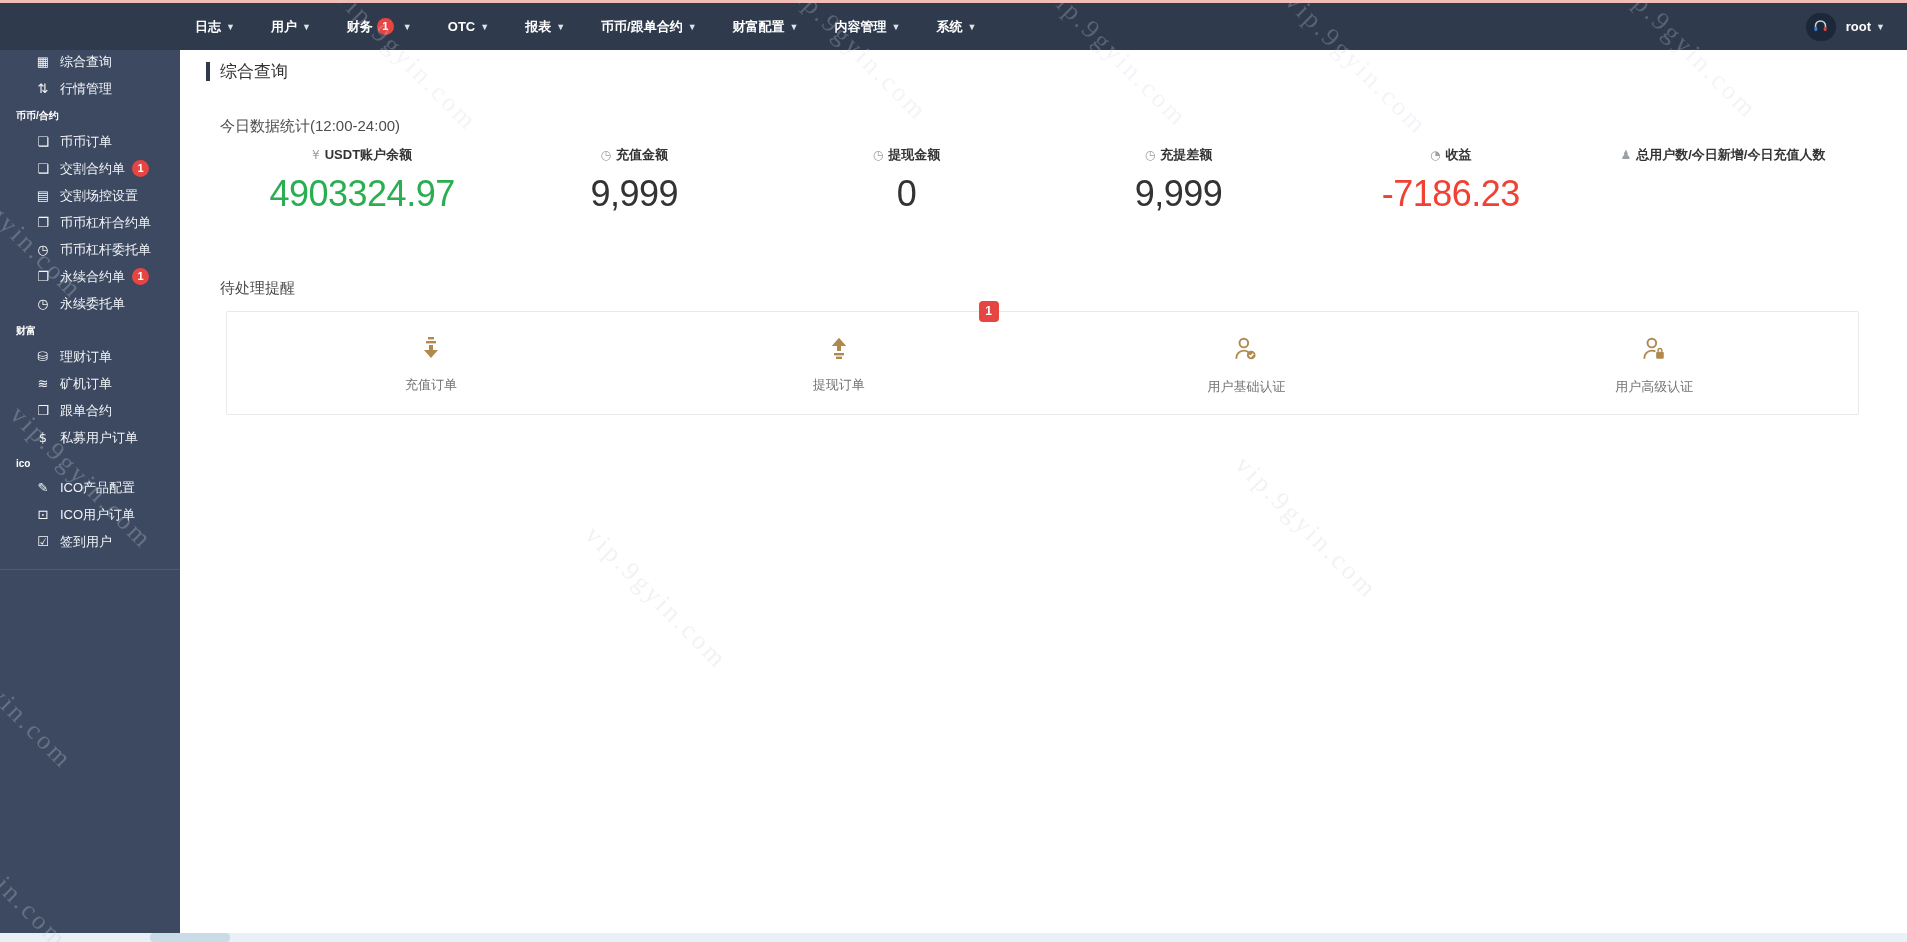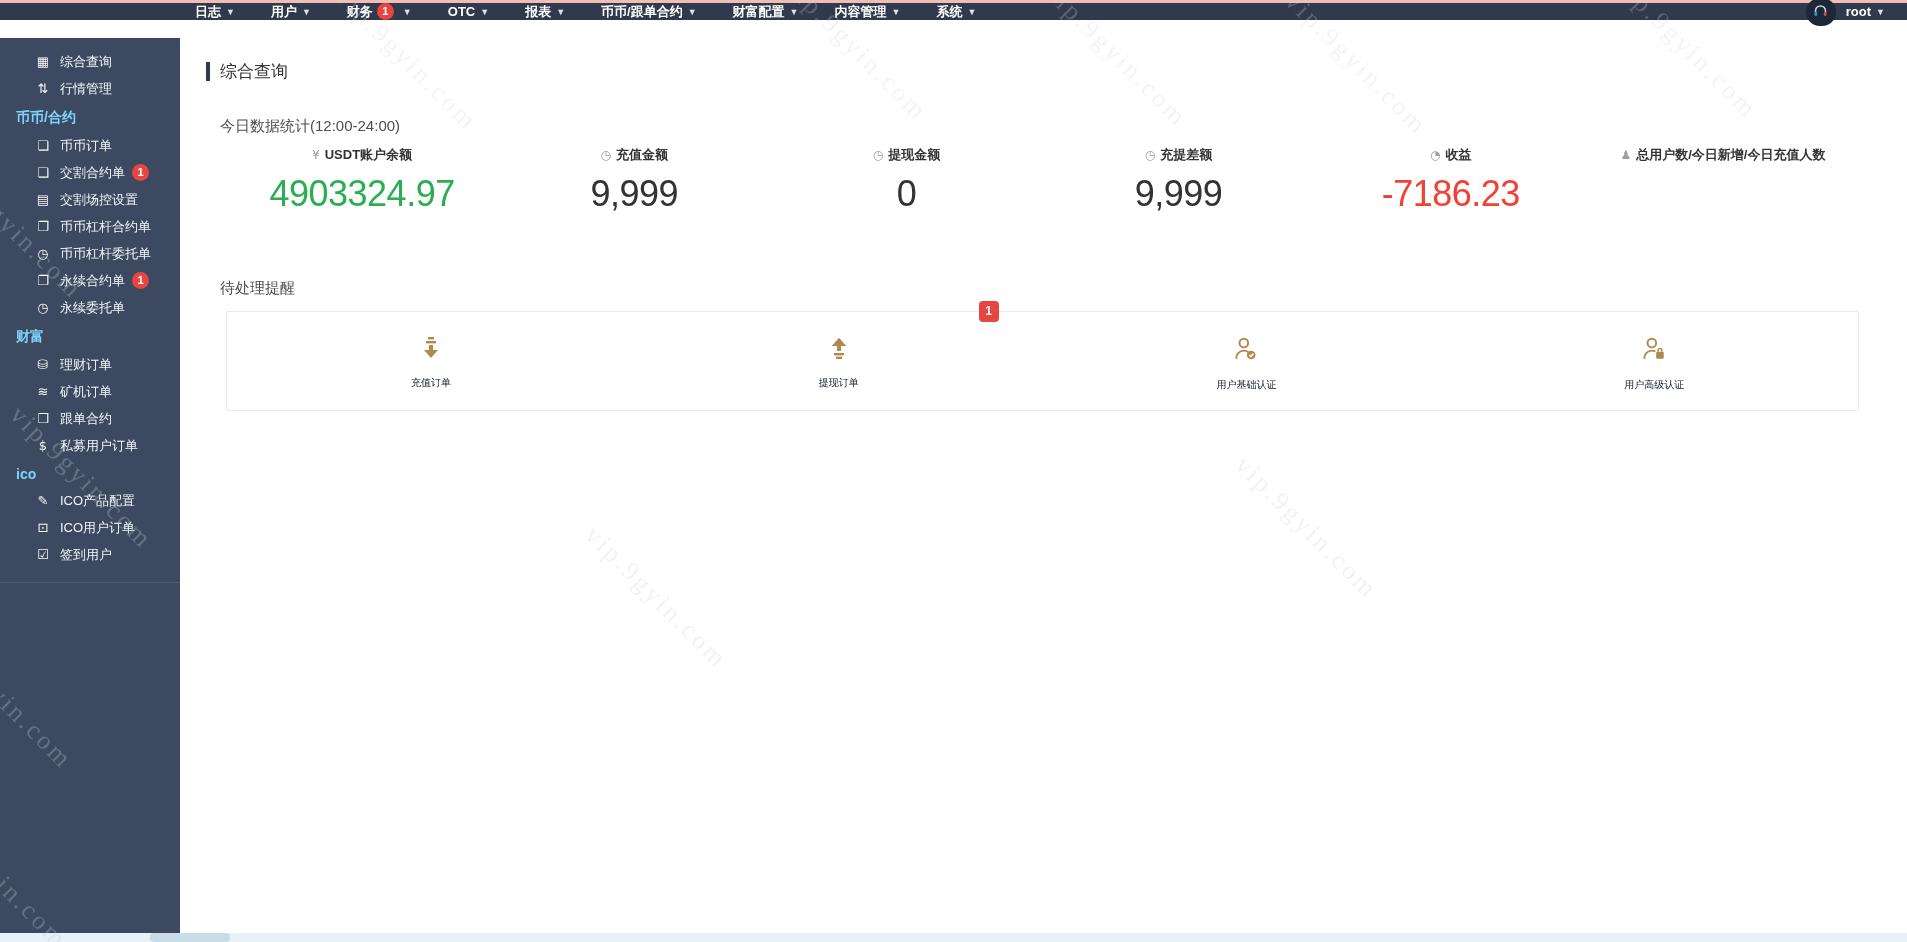--- a/index.html
+++ b/index.html
@@ -14,21 +14,21 @@
   }
   *{margin:0;padding:0;box-sizing:border-box;}
   html,body{width:1907px;height:942px;overflow:hidden;}
   body{
     font-family:"Liberation Sans","DejaVu Sans",sans-serif;
     background:#ffffff;position:relative;
   }
   
   .topline{height:3px;background:#f3bdb5;}
   .navbar{
-    position:absolute;top:3px;left:0;right:0;height:17px;
+    position:absolute;top:3px;left:0;right:0;height:47px;
     background:var(--nav-bg);display:flex;align-items:center;
     padding-left:195px;z-index:5;
   }
   .nav-item{
     display:flex;align-items:center;color:#fff;font-size:13px;font-weight:bold;
     margin-right:36px;cursor:pointer;white-space:nowrap;
   }
   .caret{font-size:9px;margin-left:5px;opacity:.85;}
   .nav-badge{
     background:var(--red);color:#fff;font-size:11px;font-weight:bold;
@@ -40,21 +40,21 @@
     width:30px;height:28px;border-radius:14px;background:#1c2737;
     display:flex;align-items:center;justify-content:center;margin-right:10px;cursor:pointer;
   }
   .user-name{color:#fff;font-size:13px;font-weight:bold;cursor:pointer;display:flex;align-items:center;}
   
   .sidebar{
     position:absolute;left:0;top:38px;bottom:9px;width:180px;
     background:var(--side-bg);color:#fff;padding-top:10px;z-index:4;
   }
   .side-section{
-    font-size:14px;font-weight:bold;color:#7dd3fc;
+    font-size:10px;font-weight:bold;color:#ffffff;
     padding:7px 0 5px 16px;
   }
   .side-item{
     display:flex;align-items:center;height:27px;padding-left:34px;
     font-size:13px;color:#f2f5f9;cursor:pointer;white-space:nowrap;
   }
   .s-icon{
     width:18px;margin-right:8px;font-size:13px;text-align:center;
     color:#ffffff;opacity:.95;font-family:"DejaVu Sans",sans-serif;
   }
@@ -84,21 +84,21 @@
   }
   .value-green{color:var(--green);}
   .value-red{color:var(--loss-red);}
   .reminder-title{margin:64px 0 0 40px;font-size:15px;color:var(--muted);}
   .reminder-card{
     position:relative;margin:13px 48px 0 46px;background:#fff;
     border:1px solid #e9e9e9;border-radius:2px;
     display:flex;padding:24px 0 18px;
   }
   .rem-item{flex:1;text-align:center;cursor:pointer;position:relative;}
-  .rem-label{margin-top:12px;font-size:10px;color:#0f172a;}
+  .rem-label{margin-top:12px;font-size:13px;color:#737373;}
   .rem-badge{
     position:absolute;top:-35px;left:calc(50% + 140px);
     background:var(--red);color:#fff;border-radius:4px;
     min-width:20px;height:21px;line-height:21px;font-size:12px;font-weight:bold;
     text-align:center;padding:0 4px;
   }
   
   .hscroll{position:absolute;left:0;right:0;bottom:0;height:9px;background:#e8f1f7;z-index:3;}
   .hscroll-thumb{position:absolute;left:150px;top:0;width:80px;height:9px;background:#c9dbe7;border-radius:4px;}
   

